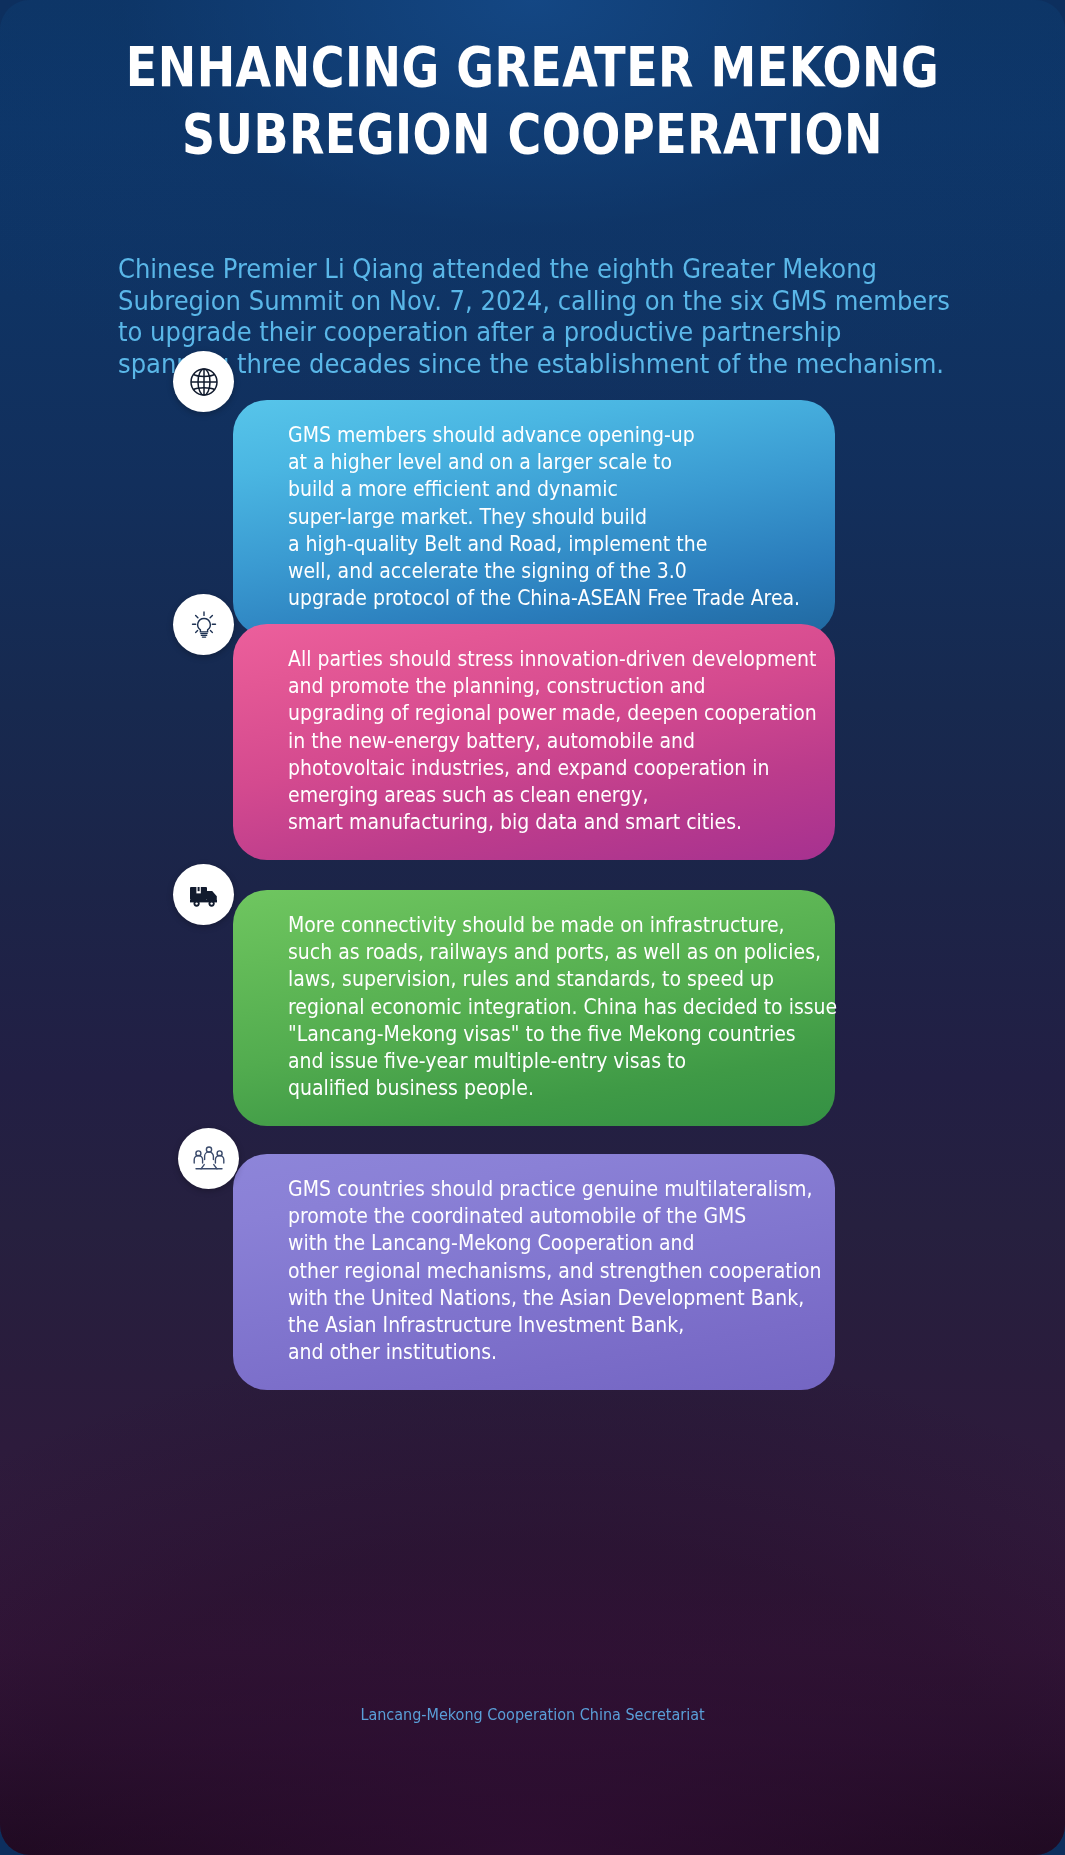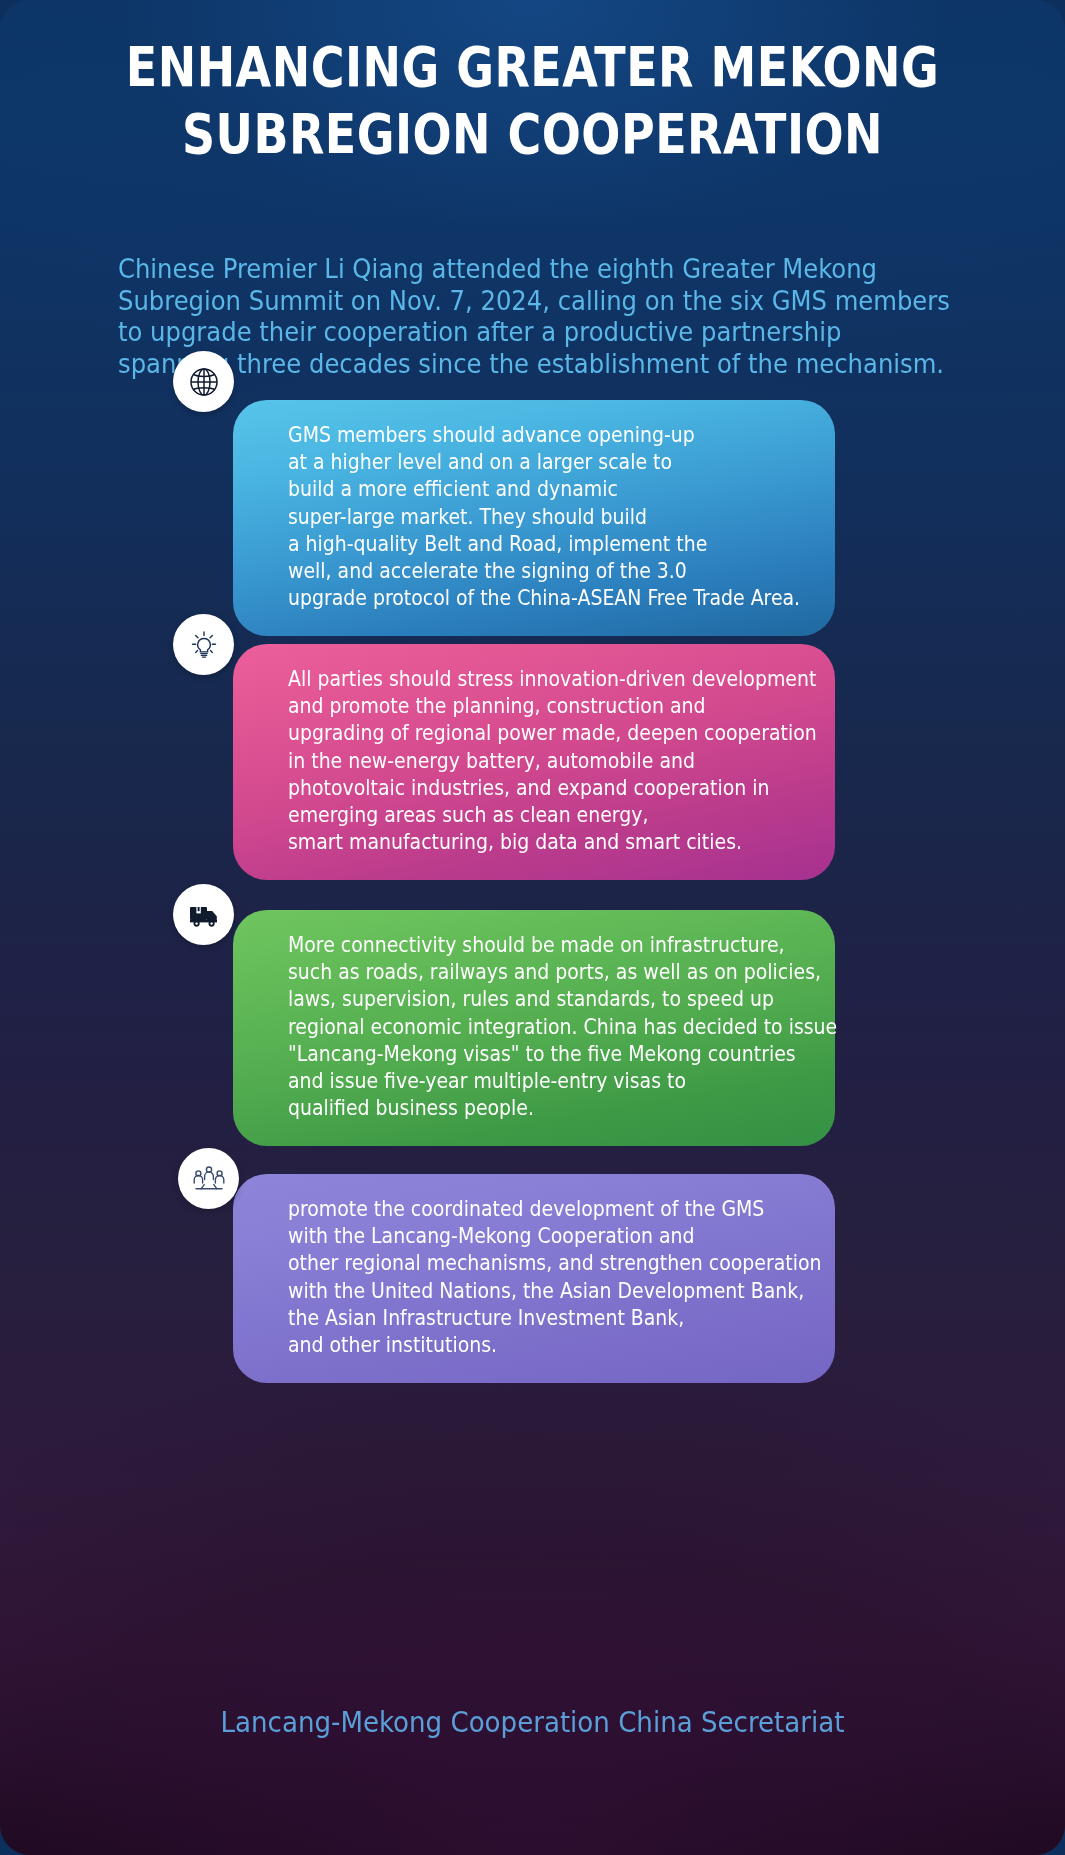--- a/index.html
+++ b/index.html
@@ -107,21 +107,21 @@
     z-index:5;
     box-shadow:0 2px 6px rgba(0,0,0,0.25);
   }
   .bubble svg { display:block; }
 
   
   .footer {
     position:absolute; left:0; width:1065px; top:1705px;
     text-align:center;
     color:#5a9fd8;
-    font-size:29px;
+    font-size:16px;
     font-family:"DejaVu Sans Condensed","Liberation Sans", sans-serif;
   }
 </style>
 </head>
 <body>
 
 <div class="page">
   <div class="bg-glow"></div>
   <div class="bg-glow2"></div>
 
@@ -156,21 +156,21 @@
         <span>GMS members should advance opening-up</span>
         <span>at a higher level and on a larger scale to</span>
         <span>build a more efficient and dynamic</span>
         <span>super-large market. They should build</span>
         <span>a high-quality Belt and Road, implement the</span>
         <span>well, and accelerate the signing of the 3.0</span>
         <span>upgrade protocol of the China-ASEAN Free Trade Area.</span>
       </div>
     </div>
 
-    <div class="card-wrap" style="height:208px; margin-top:48px;">
+    <div class="card-wrap" style="height:208px; margin-top:28px;">
       <div class="bubble" style="left:173px; top:-30px;">
         <span>
           <svg width="32" height="32" viewBox="0 0 32 32" fill="none" stroke="#1d3152" stroke-width="1.4" stroke-linecap="round">
             <path d="M16 9.5 a6.2 6.2 0 0 1 3.6 11.3 v2.1 h-7.2 v-2.1 A6.2 6.2 0 0 1 16 9.5 z"></path>
             <line x1="12.8" y1="24.6" x2="19.2" y2="24.6"></line>
             <line x1="13.4" y1="26.4" x2="18.6" y2="26.4"></line>
             <line x1="14.4" y1="28.1" x2="17.6" y2="28.1"></line>
             <line x1="16" y1="3" x2="16" y2="6.4"></line>
             <line x1="7.6" y1="6.4" x2="9.9" y2="8.7"></line>
             <line x1="24.4" y1="6.4" x2="22.1" y2="8.7"></line>
@@ -228,21 +228,22 @@
             <circle cx="7.4" cy="9.4" r="2.5"></circle>
             <path d="M3.2 19 v-3.3 a4.2 4.2 0 0 1 8.4 0 v3.3"></path>
             <circle cx="28.6" cy="9.4" r="2.5"></circle>
             <path d="M24.4 19 v-3.3 a4.2 4.2 0 0 1 8.4 0 v3.3"></path>
             <path d="M5 24.8 h26"></path>
             <path d="M10 24.8 l3.2 -4.2 M26 24.8 l-3.2 -4.2"></path>
           </svg>
         </span>
       </div>
       <div class="card purple" style="margin-top:14px;">
-        <span>promote the coordinated development of the GMS</span>
+        <span>GMS countries should practice genuine multilateralism,</span>
+        <span>promote the coordinated automobile of the GMS</span>
         <span>with the Lancang-Mekong Cooperation and</span>
         <span>other regional mechanisms, and strengthen cooperation</span>
         <span>with the United Nations, the Asian Development Bank,</span>
         <span>the Asian Infrastructure Investment Bank,</span>
         <span>and other institutions.</span>
       </div>
     </div>
 
   </div>
 

